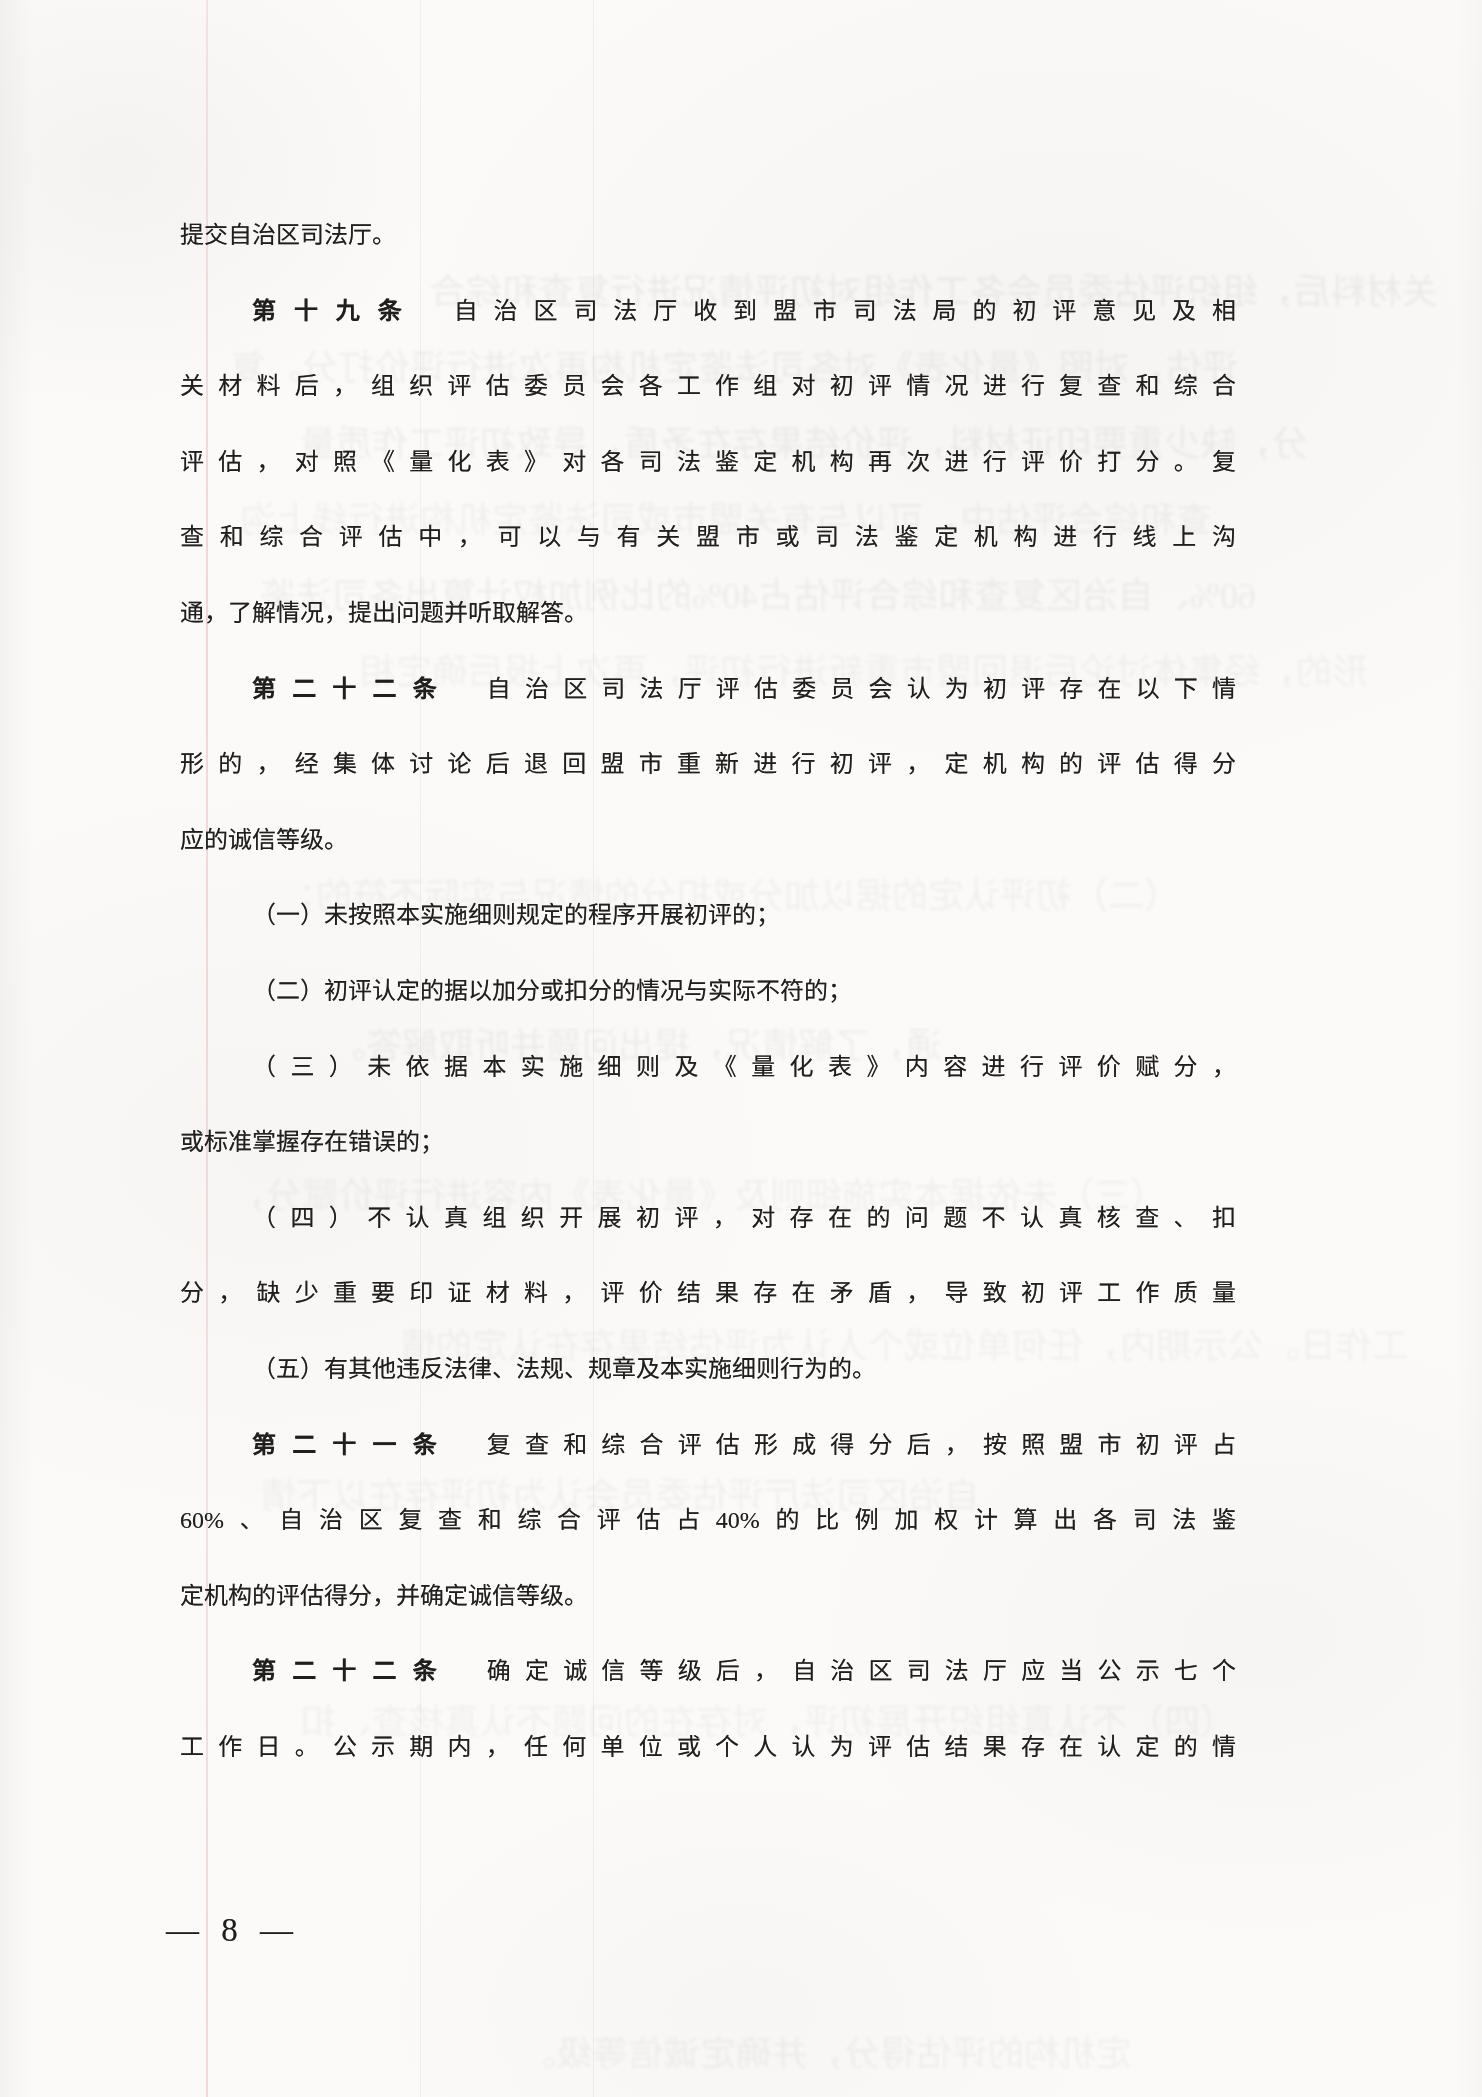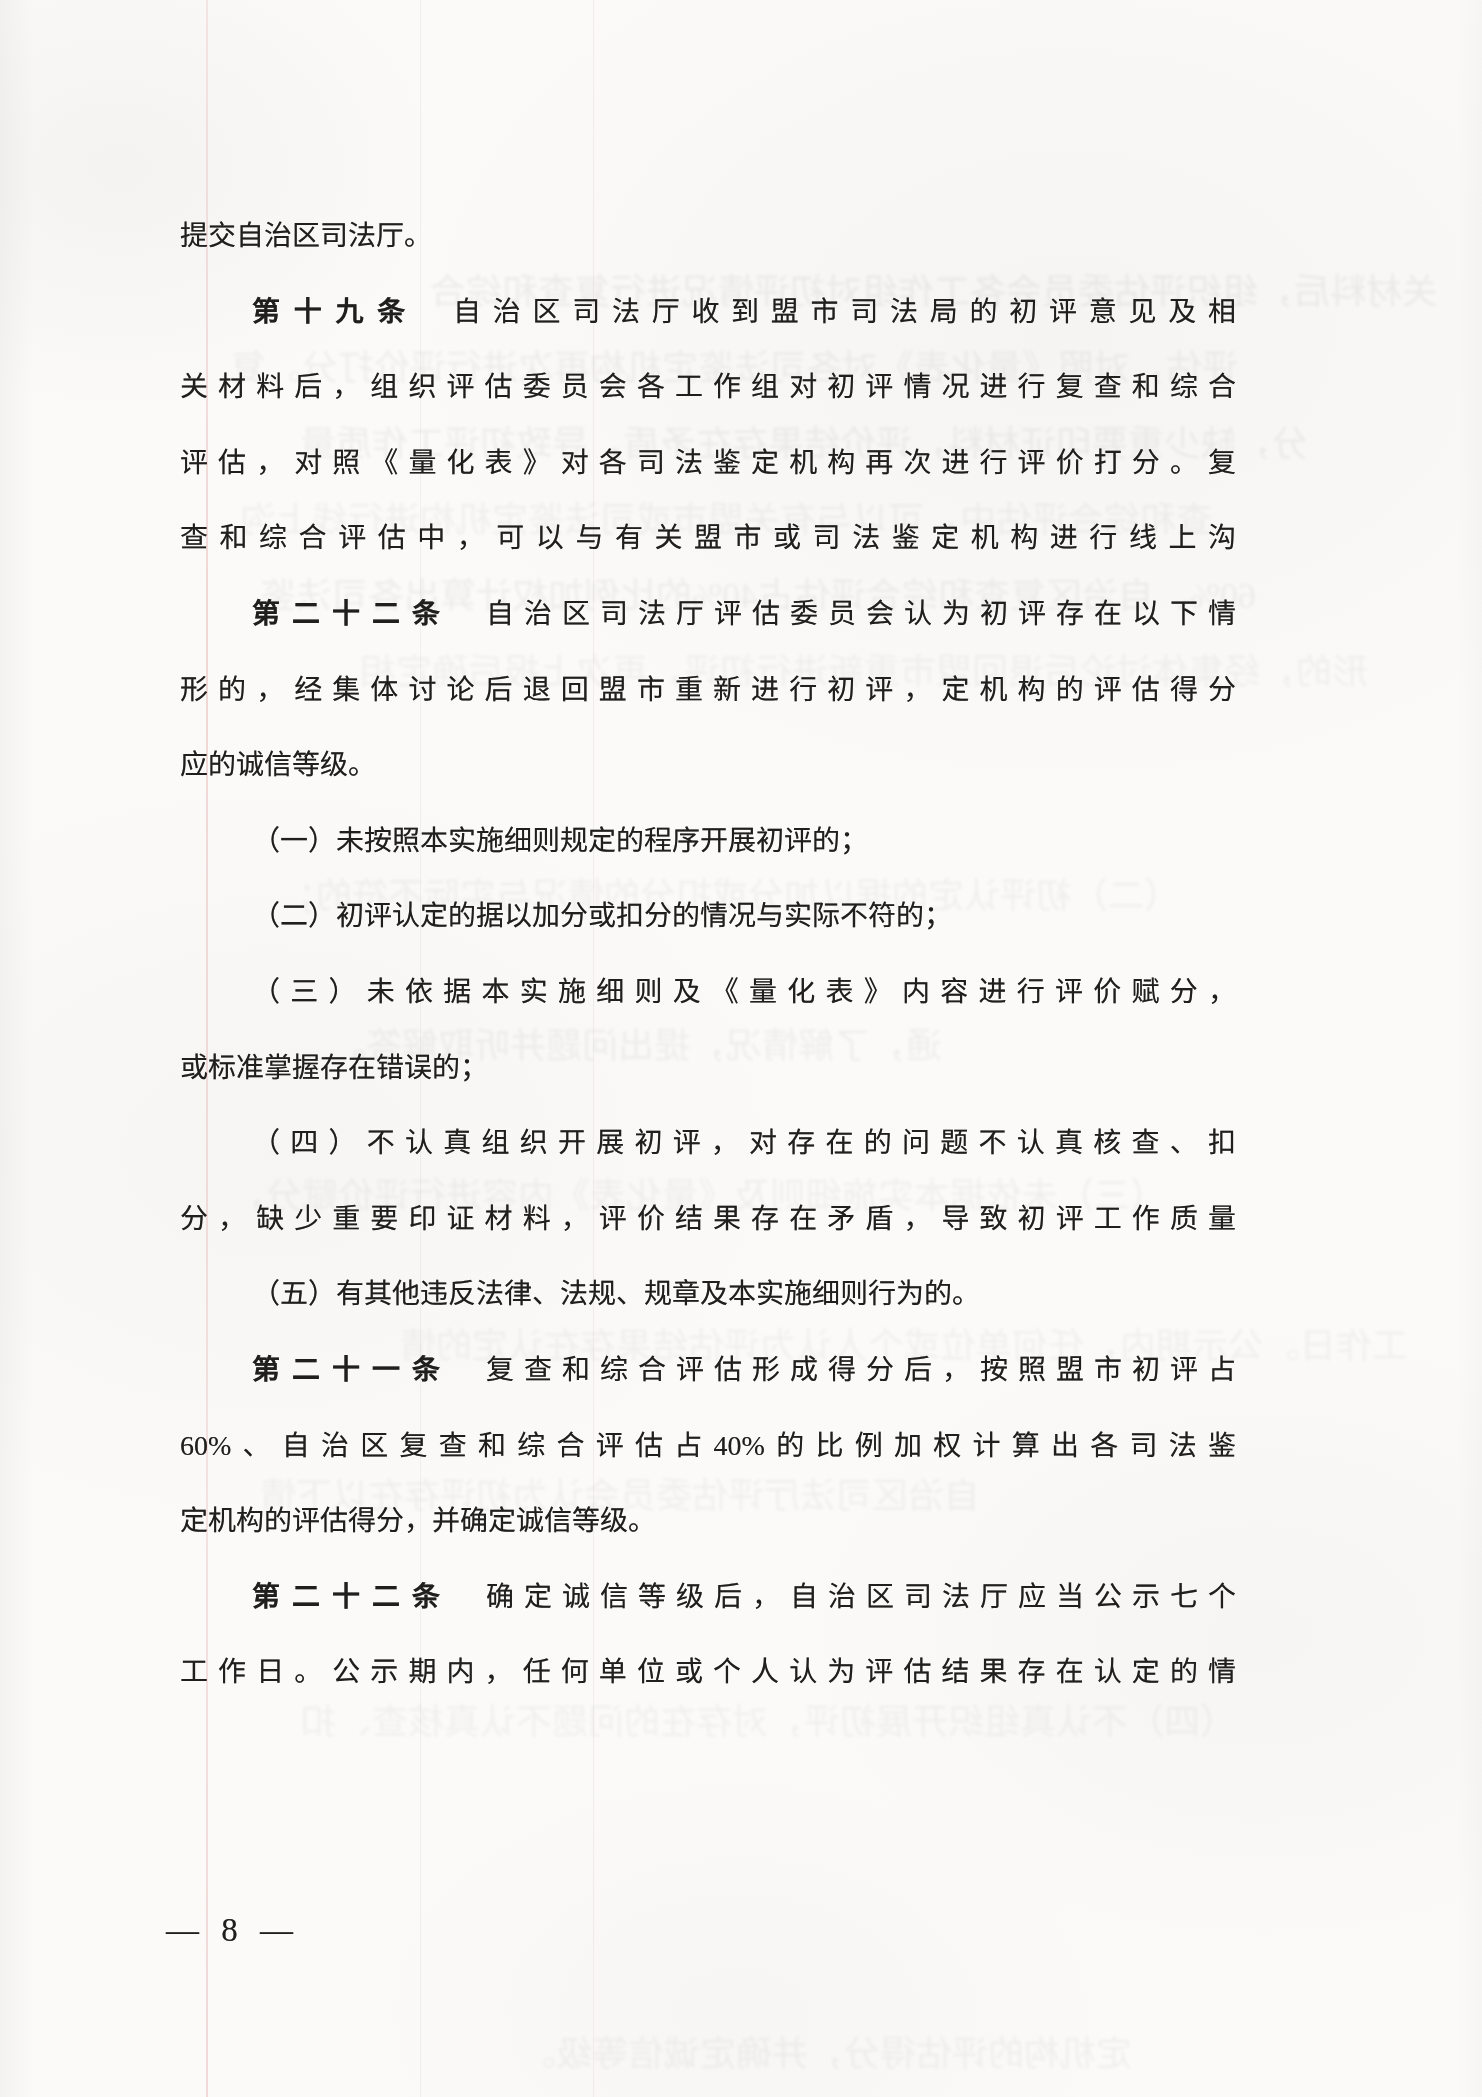--- a/index.html
+++ b/index.html
@@ -33,21 +33,21 @@
     position:absolute;white-space:nowrap;
     font-size:36px;color:#4d4a47;
     transform:scaleX(-1);
     filter:blur(1.4px);
     pointer-events:none;
   }
 
   
   .textblock{
     position:absolute;left:180px;top:198px;width:1056px;
-    font-size:28px;line-height:75.6px;color:#201f1d;
+    font-size:24px;line-height:75.6px;color:#201f1d;
     text-shadow:0 0 0.6px rgba(32,31,29,0.55);
   }
   .line{height:75.6px;overflow:visible;}
   .line.just{text-align:justify;text-align-last:justify;}
   .line.ind2{text-indent:72px;}
   .term{font-weight:bold;margin-right:34px;letter-spacing:2px;}
 
   .page-number{
     position:absolute;left:166px;top:1912px;
     font-size:33px;color:#201f1d;letter-spacing:7px;
@@ -78,20 +78,21 @@
       <div class="ghost" style="top: 1692px; left: 300px; opacity: 0.055;">（四）不认真组织开展初评，对存在的问题不认真核查、扣</div>
       <div class="ghost" style="top: 2024px; left: 520px; opacity: 0.06;">定机构的评估得分，并确定诚信等级。</div>
     </div>
 
   <div class="textblock" id="textblock">
       <div class="line"><span>提交自治区司法厅。</span></div>
       <div class="line just ind2"><span class="term">第十九条</span><span>自治区司法厅收到盟市司法局的初评意见及相</span></div>
       <div class="line just"><span>关材料后，组织评估委员会各工作组对初评情况进行复查和综合</span></div>
       <div class="line just"><span>评估，对照《量化表》对各司法鉴定机构再次进行评价打分。复</span></div>
       <div class="line just"><span>查和综合评估中，可以与有关盟市或司法鉴定机构进行线上沟</span></div>
+      <div class="line"><span>通，了解情况，提出问题并听取解答。</span></div>
       <div class="line just ind2"><span class="term">第二十二条</span><span>自治区司法厅评估委员会认为初评存在以下情</span></div>
       <div class="line just"><span>形的，经集体讨论后退回盟市重新进行初评，定机构的评估得分</span></div>
       <div class="line"><span>应的诚信等级。</span></div>
       <div class="line ind2"><span>（一）未按照本实施细则规定的程序开展初评的；</span></div>
       <div class="line ind2"><span>（二）初评认定的据以加分或扣分的情况与实际不符的；</span></div>
       <div class="line just ind2"><span>（三）未依据本实施细则及《量化表》内容进行评价赋分，</span></div>
       <div class="line"><span>或标准掌握存在错误的；</span></div>
       <div class="line just ind2"><span>（四）不认真组织开展初评，对存在的问题不认真核查、扣</span></div>
       <div class="line just"><span>分，缺少重要印证材料，评价结果存在矛盾，导致初评工作质量</span></div>
       <div class="line ind2"><span>（五）有其他违反法律、法规、规章及本实施细则行为的。</span></div>

